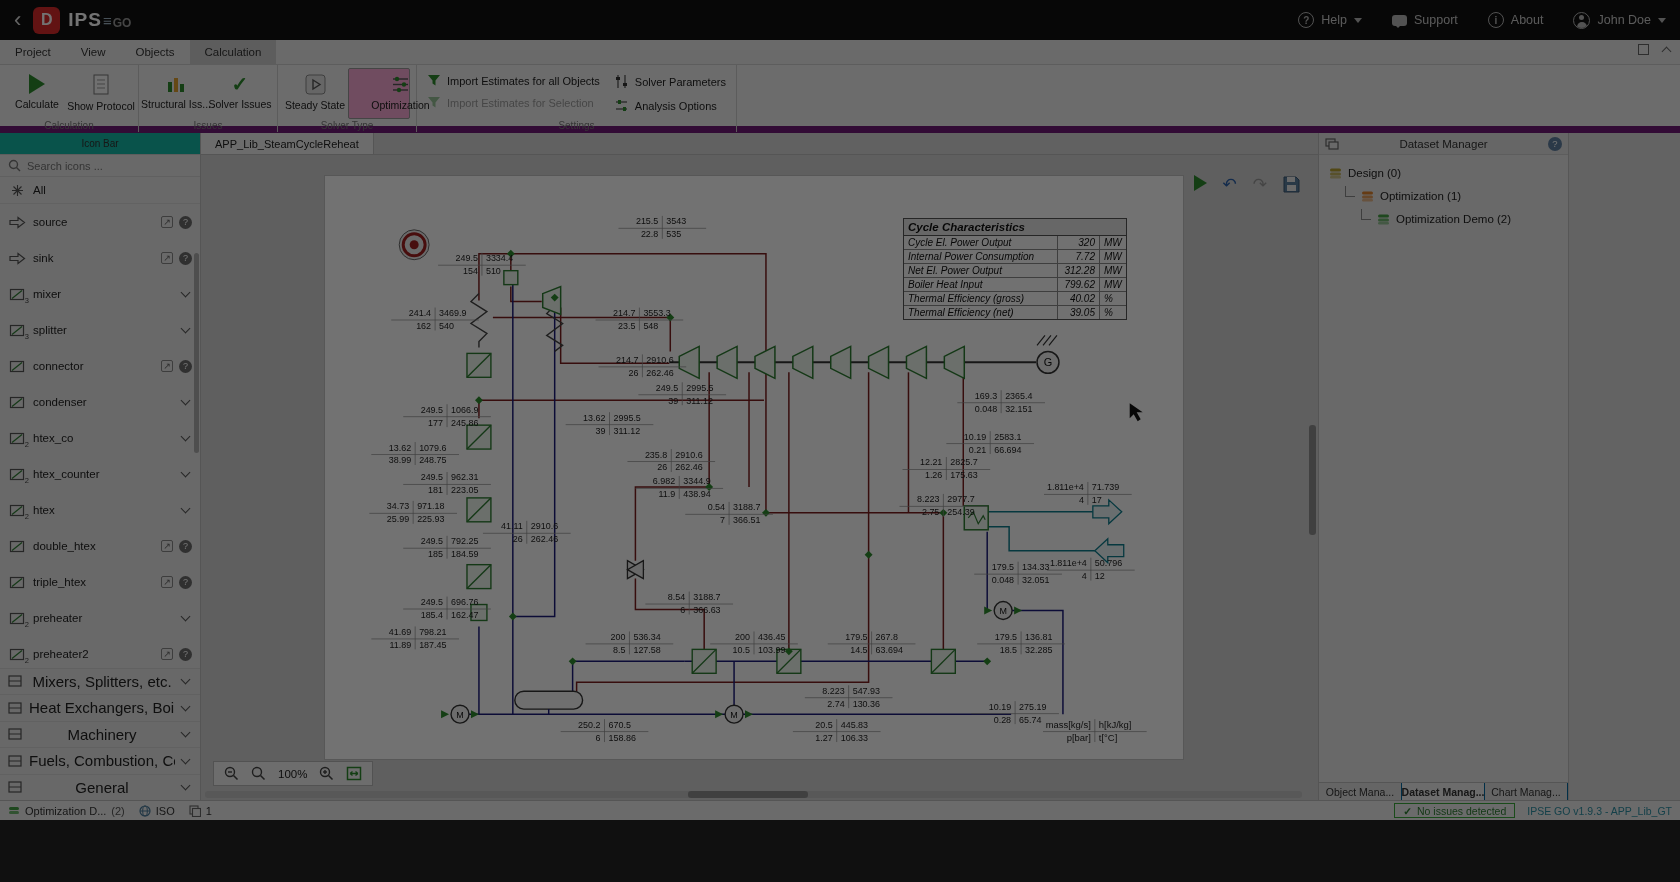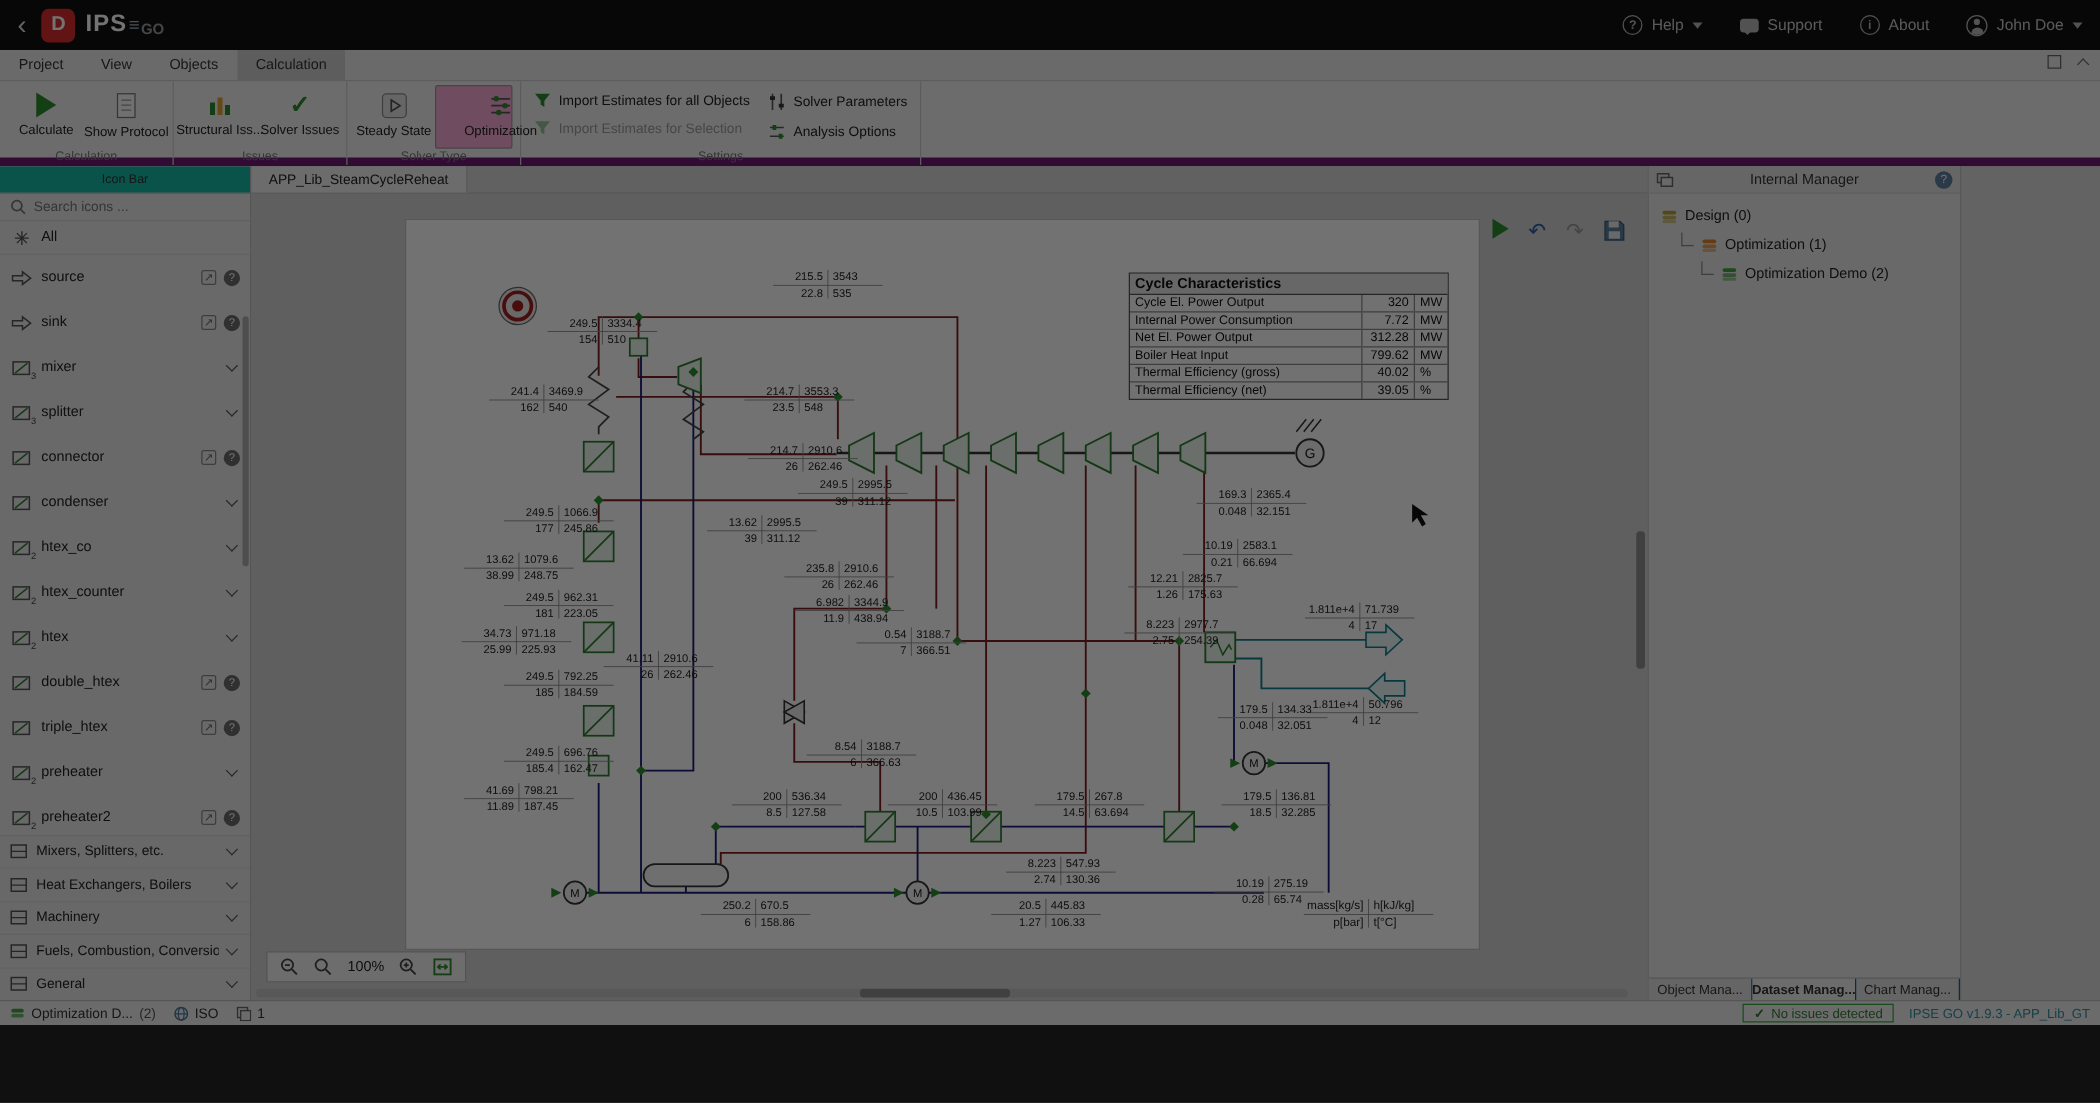--- a/index.html
+++ b/index.html
@@ -64,33 +64,33 @@
   .ib-row { display:flex; align-items:center; gap:7px; height:36px; padding:0 8px; cursor:pointer; }
   .ib-row.all-row { height:27px; border-bottom:1px solid #dadada; }
   .ib-label { font-size:11.5px; color:#222; flex:1; }
   .ib-iconbox { position:relative; width:18px; height:16px; display:flex; align-items:center; justify-content:center; }
   .ib-badge { position:absolute; right:-3px; bottom:-3px; font-size:7.5px; color:#444; }
   .trail { display:flex; align-items:center; gap:6px; }
   .ext-ico { font-size:9px; color:#666; border:1px solid #888; width:12px; height:12px; display:flex; align-items:center; justify-content:center; border-radius:2px; }
   .help-dot { width:13px; height:13px; border-radius:50%; background:#6b6b6b; color:#fff; font-size:9px; display:flex; align-items:center; justify-content:center; }
   .chevd { width:7px; height:7px; border-right:1.6px solid #555; border-bottom:1.6px solid #555; transform:rotate(45deg); margin-right:3px; margin-top:-3px; }
   .cat-row { display:flex; align-items:center; gap:7px; height:26.5px; padding:0 8px; border-top:1px solid #d8d8d8; cursor:pointer; background:#e6e6e6; }
-  .cat-label { font-size:11px; color:#222; flex:1; white-space:nowrap; overflow:hidden; }
+  .cat-label { font-size:15px; color:#222; flex:1; white-space:nowrap; overflow:hidden;text-align:center; }
   .lp-scroll { position:absolute; right:1px; top:120px; width:5px; height:200px; background:#adadad; border-radius:3px; }
 
   
   .canvas-wrap { flex:1; display:flex; flex-direction:column; background:#d6d6d6; min-width:0; }
   .doc-tabbar { height:22px; background:#d8d8d8; border-bottom:1px solid #bdbdbd; display:flex; }
   .doc-tab { background:#f0f0f0; border-right:1px solid #bdbdbd; padding:0 14px; font-size:11px; color:#222;
     display:flex; align-items:center; cursor:pointer; }
   .canvas { position:relative; flex:1; background:#d2d2d2; overflow:hidden; }
   .sheet { position:absolute; left:123px; top:20px; width:860px; height:585px; background:#fdfdfd; border:1px solid #c2c2c2; }
   .fs { position:absolute; inset:0; width:100%; height:100%; }
 
-  .cycle-table { position:absolute; left:578px; top:42px; width:256px; border:1px solid #555; background:#fbfbfb; }
+  .cycle-table { position:absolute; left:578px; top:42px; width:224px; border:1px solid #555; background:#fbfbfb;font-style:italic; }
   .ct-title { font-size:11.5px; font-weight:bold; color:#111; background:#e4e4e4; border-bottom:1px solid #555; padding:2px 4px; }
   .ct-row { display:flex; font-size:10px; color:#111; border-bottom:1px solid #8a8a8a; }
   .ct-row:last-child { border-bottom:none; }
   .ct-name { flex:1; padding:1px 4px; border-right:1px solid #8a8a8a; }
   .ct-val { width:42px; text-align:right; padding:1px 4px; border-right:1px solid #8a8a8a; }
   .ct-unit { width:26px; padding:1px 4px; }
 
   .canvas-toolbar { position:absolute; right:18px; top:20px; display:flex; gap:16px; align-items:center; }
   .ct-ico { font-size:17px; line-height:1; cursor:pointer; }
   .undo-ico { color:#2a5fa8; } .redo-ico { color:#9a9a9a; }
@@ -926,21 +926,21 @@
         <div class="vscroll"></div>
       </div>
     </div>
 
     <div class="right-panel">
       <div class="rp-header">
         <svg width="14" height="12">
             <rect x="1" y="1" width="9" height="7" fill="none" stroke="#666" stroke-width="1.2"></rect>
             <rect x="4" y="4" width="9" height="7" fill="#e9e9e9" stroke="#666" stroke-width="1.2"></rect>
           </svg>
-        <span class="rp-title">Internal Manager</span>
+        <span class="rp-title">Dataset Manager</span>
         <span class="rp-help">?</span>
       </div>
       <div class="rp-tree" id="rp-tree">
           <div class="tree-row" style="padding-left: 6px;">
             <svg width="13" height="12">
               <rect x="1" y="1.5" width="11" height="3" rx="1.5" fill="#b5a030"></rect>
               <rect x="1" y="5.5" width="11" height="3" rx="1.5" fill="#b5a030" opacity="0.75"></rect>
               <rect x="1" y="9" width="11" height="2.5" rx="1.2" fill="#b5a030" opacity="0.5"></rect>
             </svg>
             <span>Design (0)</span>

